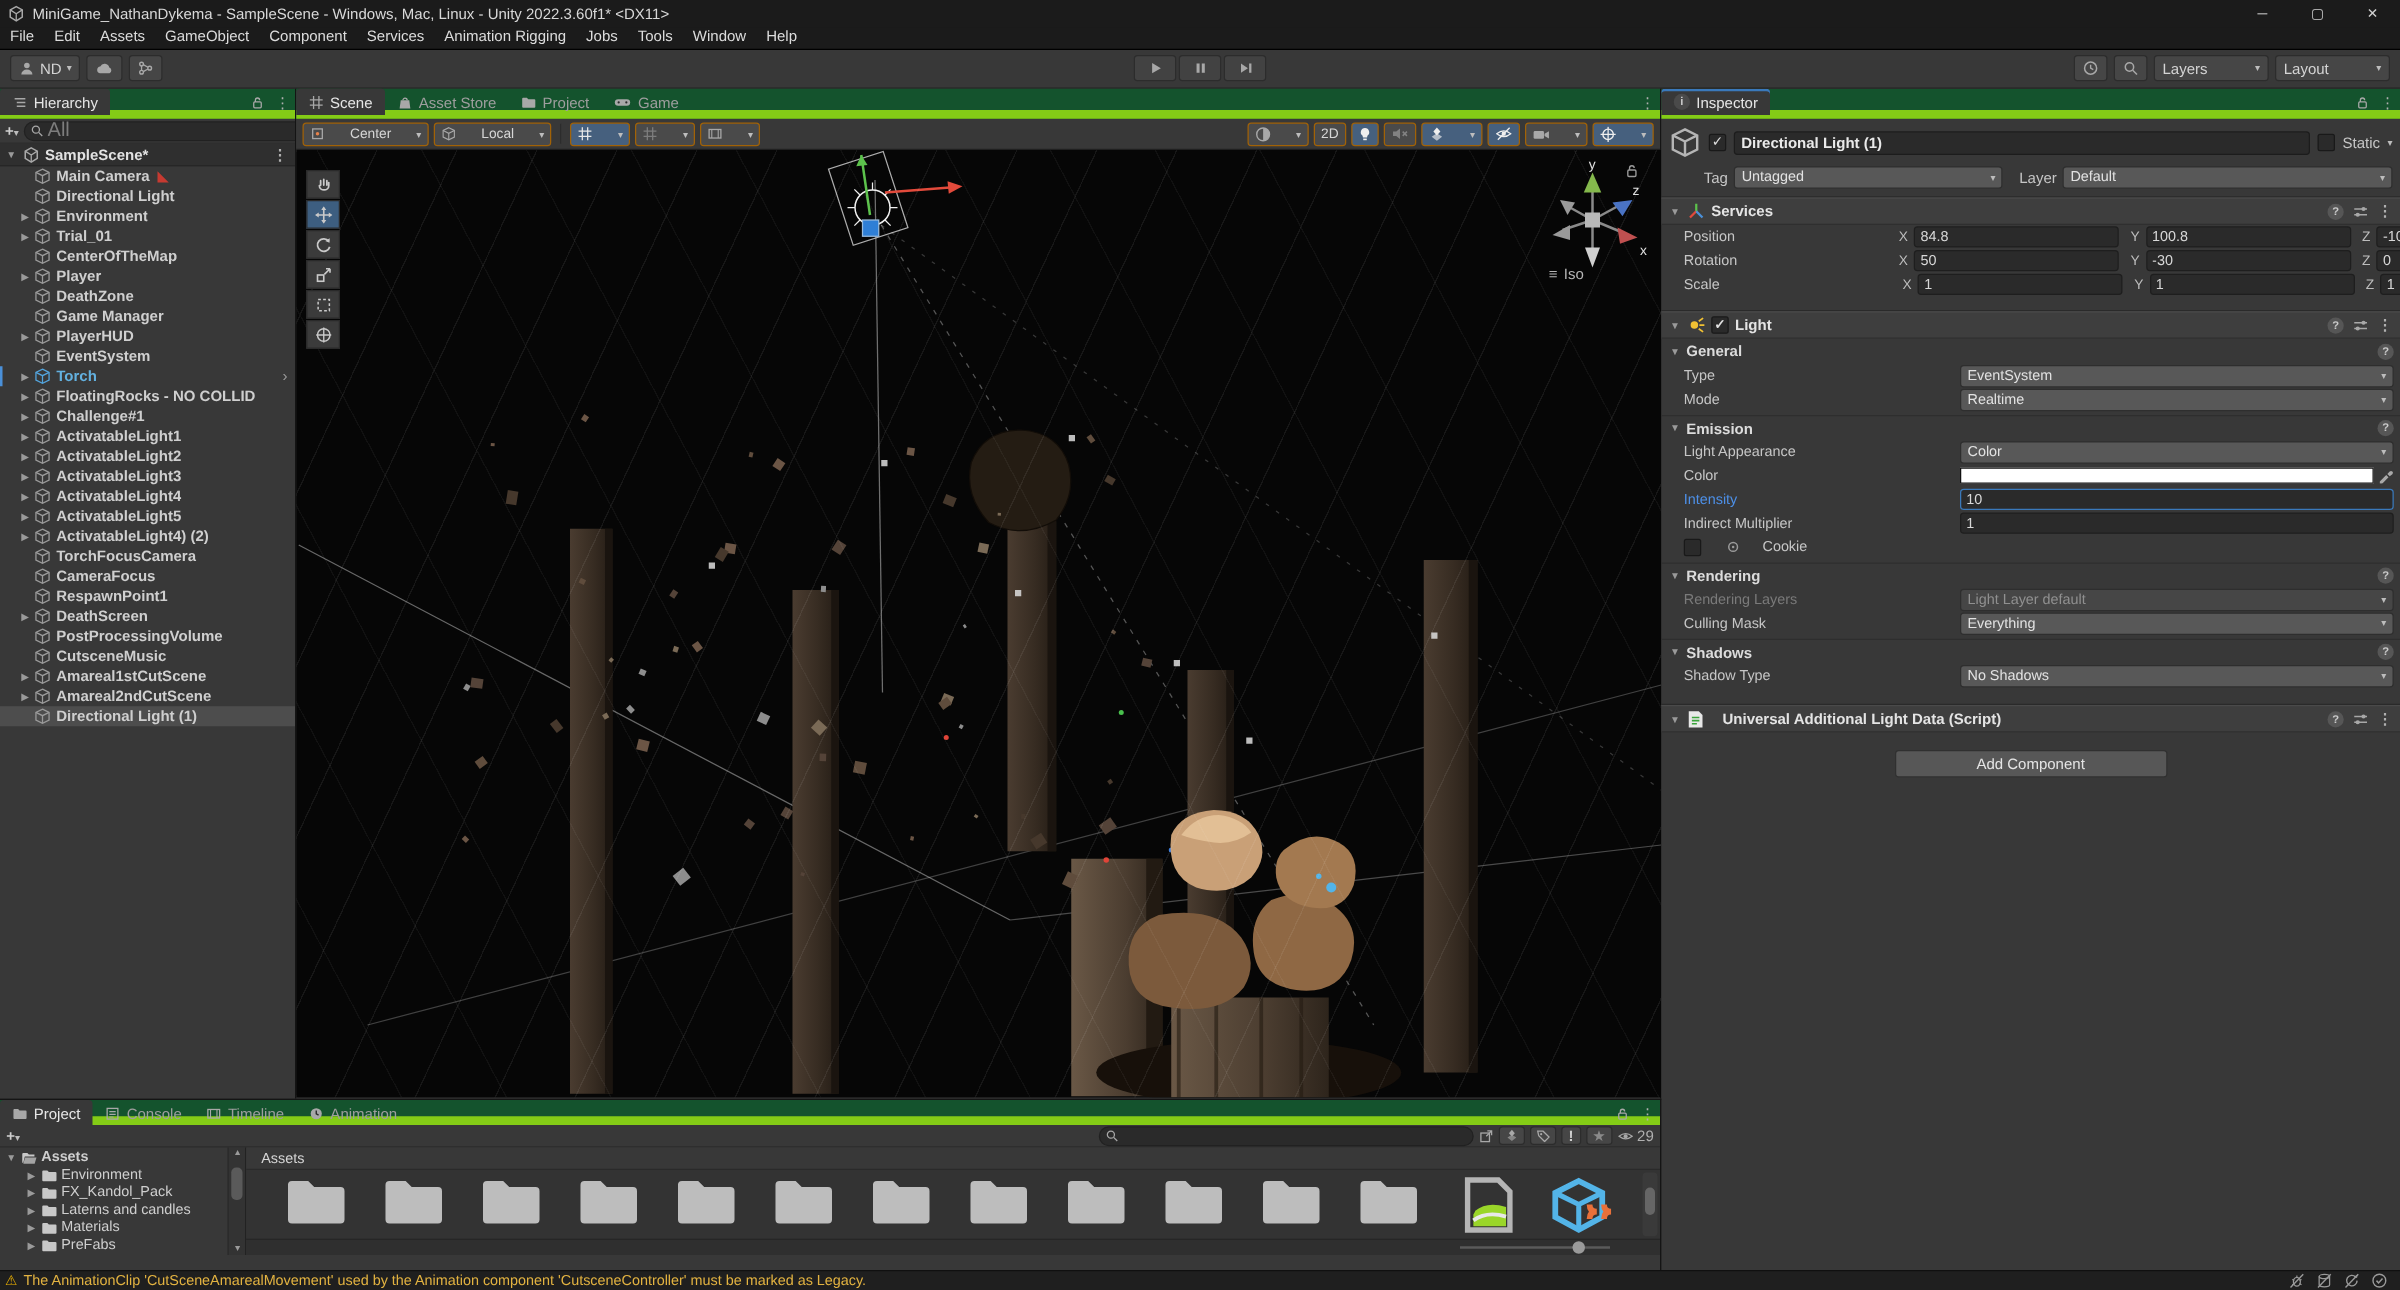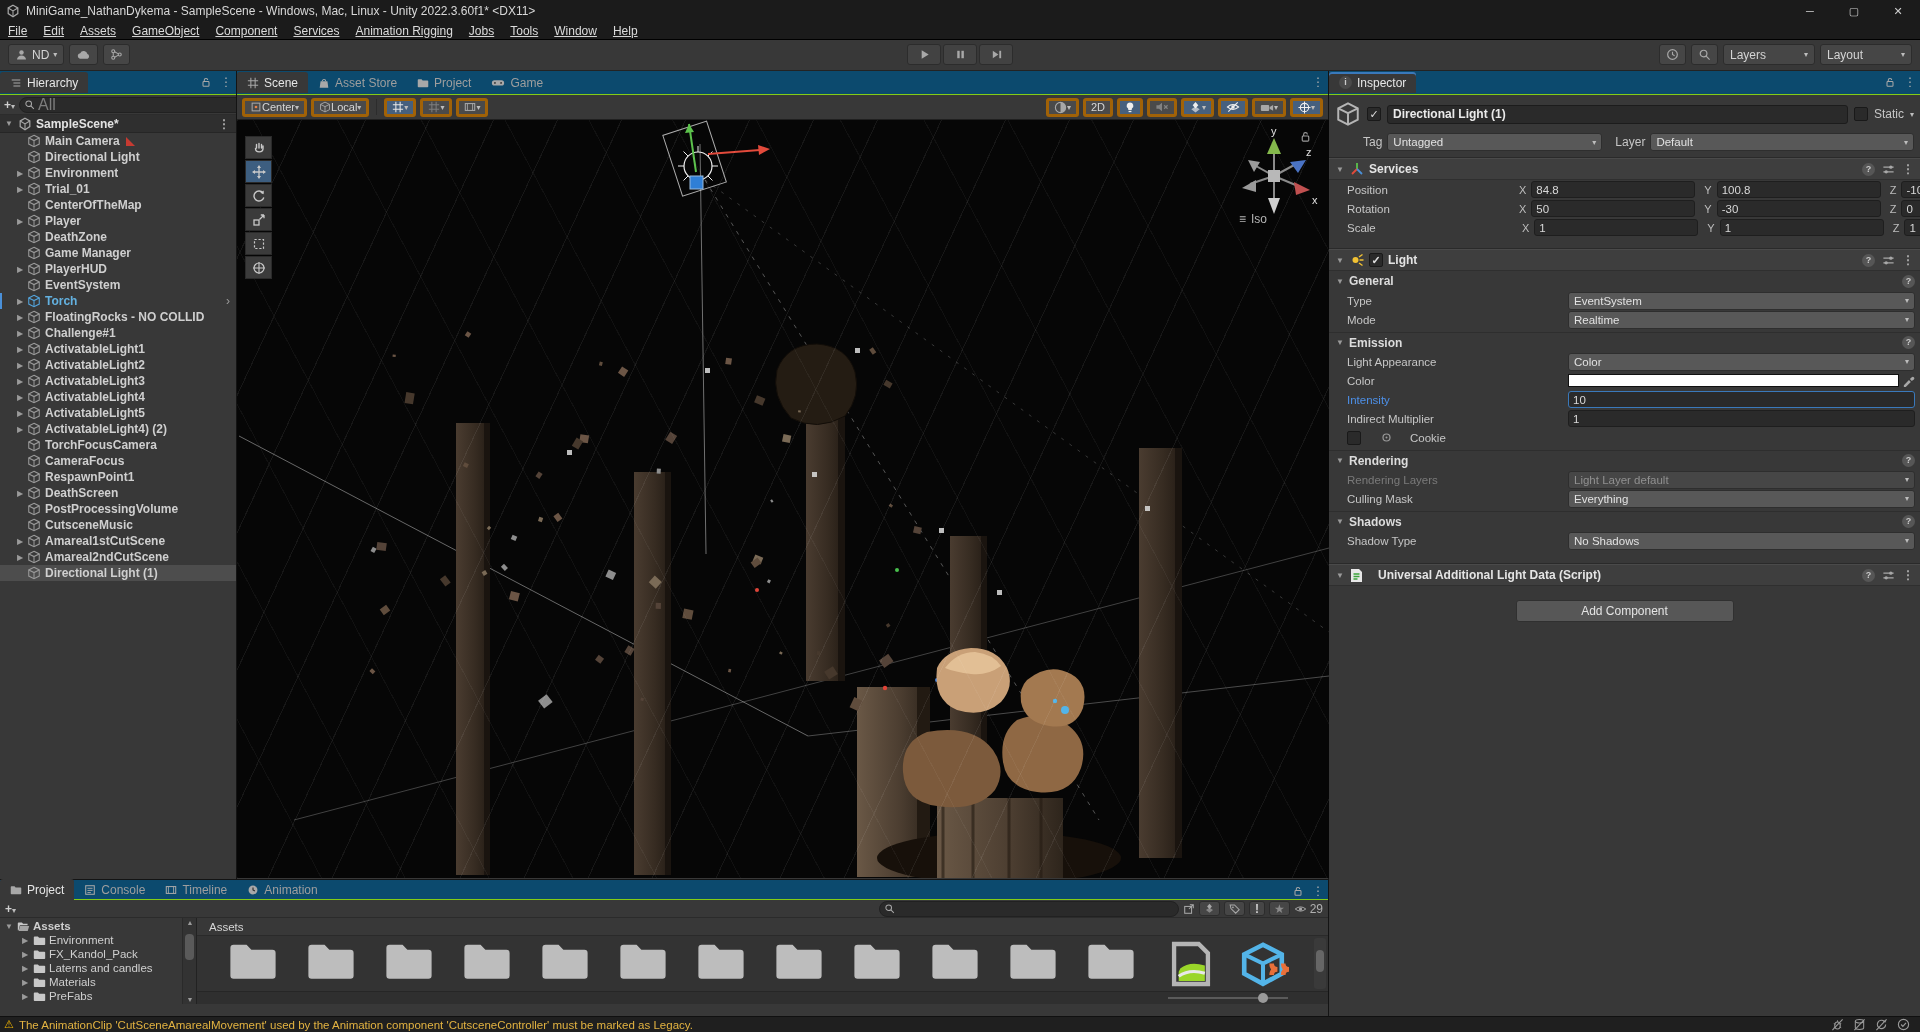--- a/index.html
+++ b/index.html
@@ -10,38 +10,38 @@
   .icn { color:#a8a8a8; }
   input { outline:none; }
 
   
   #titlebar { position:absolute; left:0; top:0; width:1920px; height:22px; background:#1b1b1b;
     display:flex; align-items:center; color:#d8d8d8; }
   #titlebar .logo { margin:0 6px 0 6px; }
   #winbtns { margin-left:auto; display:flex; }
   #winbtns span { width:44px; text-align:center; font-size:11px; color:#cfcfcf; line-height:22px; }
   #menubar { position:absolute; left:0; top:22px; width:1920px; height:18px; background:#1b1b1b;
-    display:flex; align-items:center; border-bottom:1px solid #000;text-decoration:underline; }
+    display:flex; border-bottom:1px solid #000; }
   .menu-item { padding:0 8px; color:#dcdcdc; font-size:12px; }
 
   
   #toolbar { position:absolute; left:0; top:40px; width:1920px; height:31px; background:#383838;
     border-bottom:1px solid #232323; }
   .tbtn { background:#464646; border:1px solid #2c2c2c; border-radius:3px; height:21px;
     display:inline-flex; align-items:center; padding:0 6px; gap:4px; color:#d4d4d4; }
   #tb-left { position:absolute; left:8px; top:4px; display:flex; gap:5px; }
   #tb-play { position:absolute; left:50%; top:4px; transform:translateX(-50%); display:flex; gap:2px; }
   #tb-play .tbtn { width:34px; justify-content:center; padding:0; background:#424242; }
   #tb-right { position:absolute; right:8px; top:4px; display:flex; gap:5px; }
   .dd-arrow { font-size:8px; color:#bdbdbd; }
 
   
   .panel { position:absolute; background:#383838; border-right:1px solid #141414; }
-  .tabbar { height:24px; background:#0c4a6e; display:flex; align-items:center;
-    border-bottom:1px solid #84cc16; position:relative; }
+  .tabbar { height:24px; background:#14532d; display:flex; align-items:flex-start;
+    border-bottom:7px solid #84cc16; position:relative; }
   .tab { height:21px; display:flex; align-items:center; gap:5px; padding:0 10px;
     color:#9e9e9e; font-size:12px; }
   .tab.active { background:#383838; color:#e6e6e6; border-radius:3px 3px 0 0; }
   .tab.blue-top { box-shadow:inset 0 2px 0 #3a79bb; }
   .chrome { position:absolute; right:4px; top:4px; display:flex; gap:8px; align-items:center; color:#9a9a9a; }
   .kebab { font-size:12px; color:#b0b0b0; letter-spacing:0; }
 
   
   #hierarchy { left:0; top:71px; width:237px; height:808px; overflow:hidden; }
   #hier-toolbar { height:20px; display:flex; align-items:center; padding:0 4px; gap:4px;
@@ -67,22 +67,22 @@
   .hbadge { display:none; margin-left:6px; width:0; height:0; border-left:9px solid transparent;
     border-bottom:9px solid #c63a31; transform:rotate(90deg); flex:none; }
   .hbadge.show { display:block; }
   .hchev { display:none; margin-left:auto; margin-right:6px; color:#9a9a9a; }
   .hchev.show { display:block; }
 
   
   #scene { left:237px; top:71px; width:1092px; height:808px; }
   #scene-toolbar { height:25px; background:#383838; border-bottom:1px solid #202020;
     display:flex; align-items:center; padding:0 5px; gap:4px; }
-  .stbtn { background:#4a4a4a; border:3px solid #a16207; border-radius:3px; height:19px;
-    display:inline-flex; align-items:center; padding:0 5px; gap:0; color:#d6d6d6; font-size:11px; }
+  .stbtn { background:#4a4a4a; border:1px solid #a16207; border-radius:3px; height:19px;
+    display:inline-flex; align-items:center; padding:0 5px; gap:20px; color:#d6d6d6; font-size:11px; }
   .stbtn.toggle-on { background:#46607e; }
   .sep { width:1px; height:16px; background:#2c2c2c; margin:0 3px; }
   #scene-toggles { margin-left:auto; display:flex; gap:4px; }
   #viewport { position:relative; width:1092px; height:758px; background:#060606; overflow:hidden; }
   #vp-grid { position:absolute; inset:0;
     background:
       repeating-linear-gradient(115deg, rgba(255,255,255,0.065) 0 1px, transparent 1px 58px),
       repeating-linear-gradient(62deg, rgba(255,255,255,0.045) 0 1px, transparent 1px 74px); }
   #tools-strip { position:absolute; left:8px; top:16px; display:flex; flex-direction:column; gap:1px; }
   #tools-strip .tool { width:27px; height:23px; background:#3b3b3b; border:1px solid #2a2a2a;

